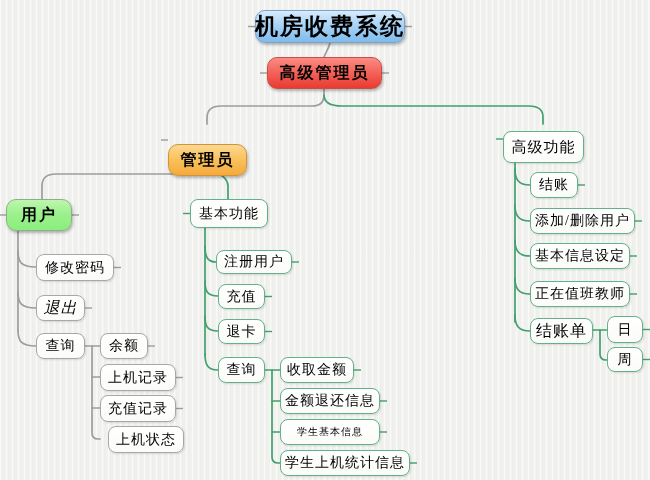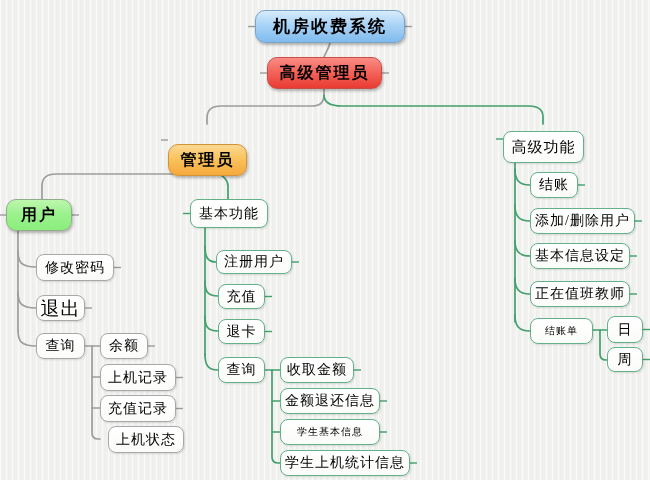--- a/index.html
+++ b/index.html
@@ -120,42 +120,42 @@
       <line x1="380" x2="387" y1="432" y2="432" stroke="#41a06c" stroke-width="1.4"></line>
       <line x1="410" x2="417" y1="463" y2="463" stroke="#41a06c" stroke-width="1.4"></line>
       <line x1="578" x2="585" y1="185" y2="185" stroke="#41a06c" stroke-width="1.4"></line>
       <line x1="635" x2="642" y1="221" y2="221" stroke="#41a06c" stroke-width="1.4"></line>
       <line x1="630" x2="637" y1="256" y2="256" stroke="#41a06c" stroke-width="1.4"></line>
       <line x1="630" x2="637" y1="294" y2="294" stroke="#41a06c" stroke-width="1.4"></line>
       <line x1="643" x2="650" y1="329.5" y2="329.5" stroke="#41a06c" stroke-width="1.4"></line>
       <line x1="643" x2="650" y1="359.5" y2="359.5" stroke="#41a06c" stroke-width="1.4"></line>
     </svg>
   <div>
-      <div class="node blue" style="left: 255px; top: 10px; width: 150px; height: 33px; font-size: 17px;">
+      <div class="node blue" style="left: 255px; top: 10px; width: 150px; height: 33px; font-size: 23px;">
         <span class="lbl">机房收费系统</span>
       </div>
       <div class="node red" style="left: 267px; top: 57px; width: 115px; height: 32px; font-size: 16px;">
         <span class="lbl">高级管理员</span>
       </div>
       <div class="node orange" style="left: 168px; top: 124px; width: 79px; height: 32px; font-size: 16px;">
         <span class="lbl">管理员</span>
       </div>
       <div class="node white-green" style="left: 503px; top: 124px; width: 81px; height: 32px; font-size: 15px; margin-top: 7px;">
         <span class="lbl">高级功能</span>
       </div>
       <div class="node green" style="left: 6px; top: 199px; width: 66px; height: 32px; font-size: 16px;">
         <span class="lbl">用户</span>
       </div>
       <div class="node white-green" style="left: 190px; top: 199px; width: 78px; height: 29px; font-size: 14px;">
         <span class="lbl">基本功能</span>
       </div>
       <div class="node white-gray" style="left: 36px; top: 254px; width: 78px; height: 27px; font-size: 14px;">
         <span class="lbl">修改密码</span>
       </div>
-      <div class="node white-gray" style="left: 36px; top: 295px; width: 49px; height: 26px; font-size: 19px;">
+      <div class="node white-gray" style="left: 36px; top: 295px; width: 49px; height: 26px; font-size: 16px; font-style: italic;">
         <span class="lbl">退出</span>
       </div>
       <div class="node white-gray" style="left: 36px; top: 333px; width: 49px; height: 26px; font-size: 14px;">
         <span class="lbl">查询</span>
       </div>
       <div class="node white-gray" style="left: 100px; top: 333px; width: 48px; height: 26px; font-size: 14px;">
         <span class="lbl">余额</span>
       </div>
       <div class="node white-gray" style="left: 100px; top: 364px; width: 76px; height: 27px; font-size: 14px;">
         <span class="lbl">上机记录</span>
@@ -195,21 +195,21 @@
       </div>
       <div class="node white-green" style="left: 530px; top: 208px; width: 105px; height: 26px; font-size: 14px;">
         <span class="lbl">添加/删除用户</span>
       </div>
       <div class="node white-green" style="left: 530px; top: 243px; width: 100px; height: 26px; font-size: 14px;">
         <span class="lbl">基本信息设定</span>
       </div>
       <div class="node white-green" style="left: 530px; top: 281px; width: 100px; height: 26px; font-size: 14px; text-align: center;">
         <span class="lbl">正在值班教师</span>
       </div>
-      <div class="node white-green" style="left: 530px; top: 318px; width: 63px; height: 26px; font-size: 10px; text-align: center;">
+      <div class="node white-green" style="left: 530px; top: 318px; width: 63px; height: 26px; font-size: 16px; text-align: center;">
         <span class="lbl">结账单</span>
       </div>
       <div class="node white-green" style="left: 607px; top: 316px; width: 36px; height: 27px; font-size: 14px;">
         <span class="lbl">日</span>
       </div>
       <div class="node white-green" style="left: 607px; top: 347px; width: 36px; height: 25px; font-size: 14px;">
         <span class="lbl">周</span>
       </div>
     </div>
 </div>

